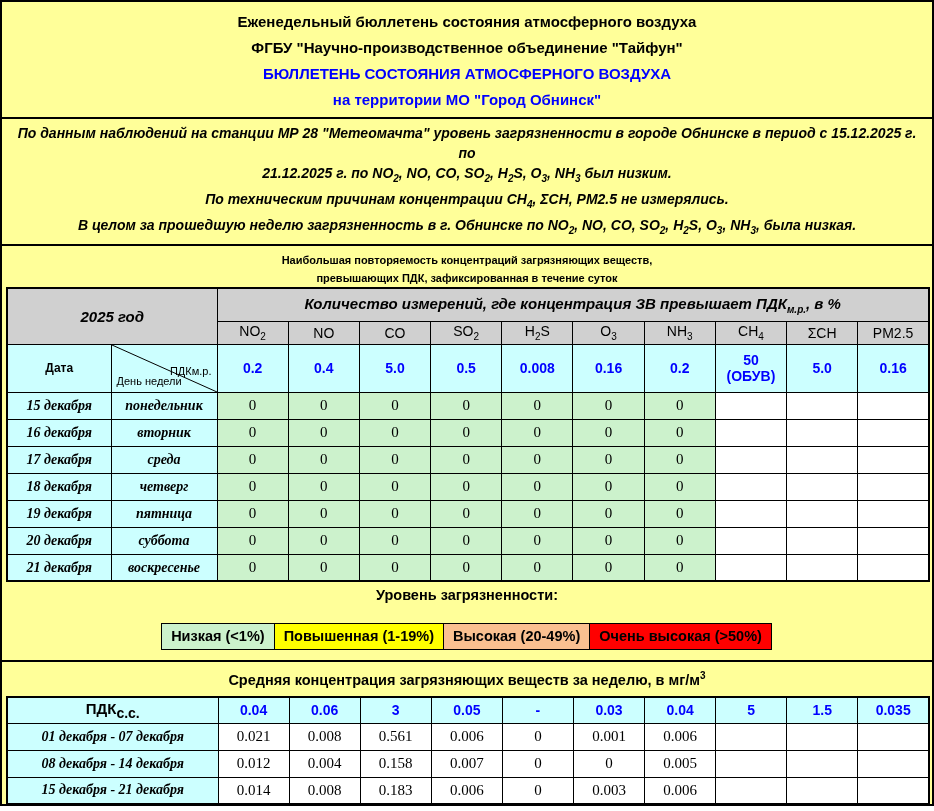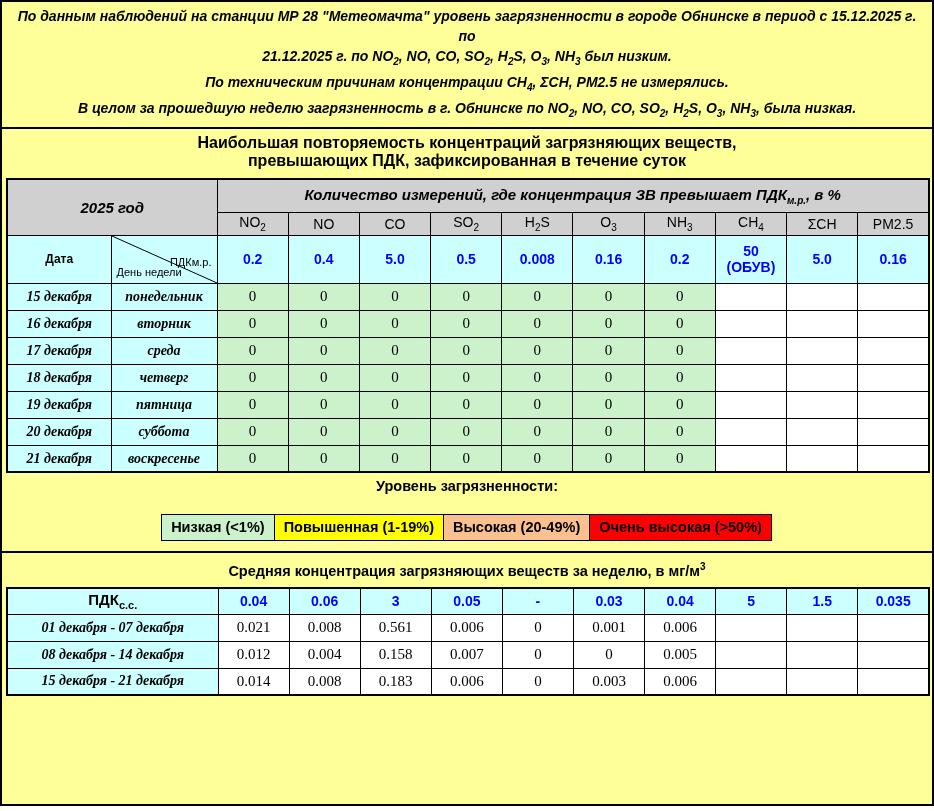--- a/index.html
+++ b/index.html
@@ -10,21 +10,21 @@
   .block{text-align:center;}
   .header-block{padding:7px 0 4px;border-bottom:2px solid #000;}
   .header-line{font-weight:bold;font-size:15px;line-height:26px;color:#000;}
   .header-line.blue{color:#0000ff;}
 
   .summary-block{padding:4px 6px;border-bottom:2px solid #000;
     font-weight:bold;font-style:italic;font-size:14px;line-height:20px;color:#000;}
   .summary-line{margin:0;}
   .summary-line sub{font-size:10px;}
 
-  .t1-title-block{padding:5px 0 8px;font-weight:bold;font-size:16px;line-height:18px;color:#000;}
+  .t1-title-block{padding:5px 0 0;font-weight:bold;font-size:11px;line-height:18px;color:#000;}
 
   
   table{border-collapse:collapse;table-layout:fixed;width:924px;margin:0 0 0 4px;
         border:2px solid #000;background:#fff;}
   th,td{border:1px solid #000;text-align:center;vertical-align:middle;padding:0 2px;overflow:hidden;}
 
   .t1 tr.r-head1{height:33px;}
   .t1 tr.r-head2{height:23px;}
   .t1 tr.r-pdk{height:48px;}
   .t1 tr.r-data{height:27px;}
@@ -54,30 +54,36 @@
   .legend-row{margin-top:18px;}
   .legend-box{display:inline-block;vertical-align:top;border:1px solid #000;margin-left:-1px;
               padding:3px 9px;font-weight:bold;font-size:14.5px;line-height:19px;color:#000;}
 
   .t2-title-block{padding:8px 0;font-weight:bold;font-size:14.5px;}
   .t2-title-block sup{font-size:10px;}
 
   .t2 tr.r-pdk{height:26px;}
   .t2 tr.r-data{height:27px;}
   .c-pdklabel{font-weight:bold;font-size:15px;}
-  .c-pdklabel sub{font-size:11px;}
+  .c-pdklabel sub{font-size:14px;}
   .c-period{font-family:"Liberation Serif",serif;font-weight:bold;font-style:italic;font-size:14px;}
 
   .footer-block{padding:5px 0;font-weight:bold;font-size:14.5px;line-height:19px;color:#000;}
 </style>
 </head>
 <body>
 
 <div class="page">
 
+  <div class="block header-block">
+    <div class="header-line">Еженедельный бюллетень состояния атмосферного воздуха</div>
+    <div class="header-line">ФГБУ "Научно-производственное объединение "Тайфун"</div>
+    <div class="header-line blue">БЮЛЛЕТЕНЬ СОСТОЯНИЯ АТМОСФЕРНОГО ВОЗДУХА</div>
+    <div class="header-line blue">на территории МО "Город Обнинск"</div>
+  </div>
 
   <div class="block summary-block">
     <p class="summary-line">По данным наблюдений на станции МР 28 "Метеомачта" уровень загрязненности в городе Обнинске в период с 15.12.2025 г. по<br>21.12.2025 г. по NO<sub>2</sub>, NO, CO, SO<sub>2</sub>, H<sub>2</sub>S, O<sub>3</sub>, NH<sub>3</sub> был низким.</p>
     <p class="summary-line">По техническим причинам концентрации CH<sub>4</sub>, ΣCH, PM2.5 не измерялись.</p>
     <p class="summary-line">В целом за прошедшую неделю загрязненность в г. Обнинске по NO<sub>2</sub>, NO, CO, SO<sub>2</sub>, H<sub>2</sub>S, O<sub>3</sub>, NH<sub>3</sub>, была низкая.</p>
   </div>
 
   <div class="block t1-title-block">
     <div>Наибольшая повторяемость концентраций загрязняющих веществ,</div>
     <div>превышающих ПДК, зафиксированная в течение суток</div>

